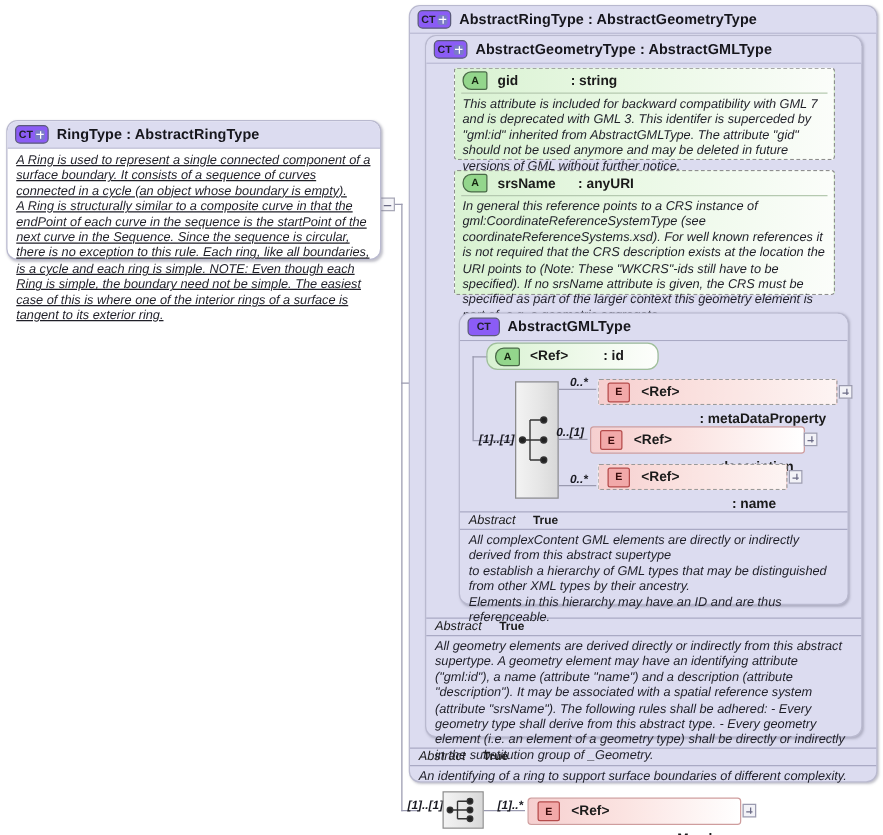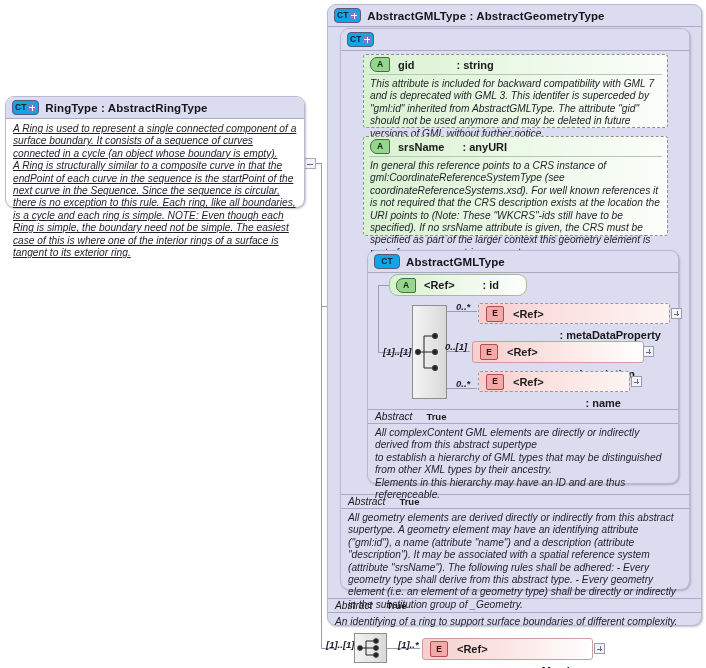--- a/index.html
+++ b/index.html
@@ -35,21 +35,21 @@
   .cthead .title{
     font-weight:bold;font-size:11.5px;color:#16161c;
     margin-left:6px;letter-spacing:.1px;white-space:nowrap;
   }
 
   
   .icon-ct{
     display:inline-flex;align-items:center;justify-content:center;
     height:13px;min-width:20px;padding:0 2px;
     border:1px solid #5a5a7a;border-radius:4px;
-    background:#0ea5e9;
+    background:#8b5cf6;
     font-size:8.5px;font-weight:bold;color:#20202c;
     line-height:1;
   }
   .icon-ct .plus{
     display:inline-block;width:8px;height:8px;margin-left:2px;
     border-radius:2px;background:#7a7ac8;position:relative;
   }
   .icon-ct .plus:before,.icon-ct .plus:after{
     content:"";position:absolute;background:#fff;
   }
@@ -169,38 +169,39 @@
   <div class="docs" style="white-space:pre-line;text-decoration:underline;">A Ring is used to represent a single connected component of a surface boundary. It consists of a sequence of curves connected in a cycle (an object whose boundary is empty).
 A Ring is structurally similar to a composite curve in that the endPoint of each curve in the sequence is the startPoint of the next curve in the Sequence. Since the sequence is circular, there is no exception to this rule. Each ring, like all boundaries, is a cycle and each ring is simple. NOTE: Even though each Ring is simple, the boundary need not be simple. The easiest case of this is where one of the interior rings of a surface is tangent to its exterior ring.</div>
 </div>
 
 <div class="ctbox lav" style="left:327px;top:4px;width:375px;height:622px;">
   <div class="cthead">
     <span class="icon-ct">
       <span>CT</span>
         <span class="plus"></span>
     </span>
-    <span class="title">AbstractGMLType : AbstractGeometryType</span>
+    <span class="title">AbstractRingType : AbstractGeometryType</span>
   </div>
 </div>
 
 <div style="position:absolute;left:328px;top:598px;width:373px;">
   <div class="abstractrow">
     <span class="k">Abstract</span>
     <span class="v">True</span>
   </div>
   <div class="docs" style="padding-top:3px;">An identifying of a ring to support surface boundaries of different complexity.</div>
 </div>
 
 <div class="ctbox lav2" style="left:340px;top:28px;width:350px;height:562px;">
   <div class="cthead">
     <span class="icon-ct">
       <span>CT</span>
         <span class="plus"></span>
     </span>
+    <span class="title">AbstractGeometryType : AbstractGMLType</span>
   </div>
 </div>
 
 <div style="position:absolute;left:341px;top:494px;width:348px;">
   <div class="abstractrow">
     <span class="k">Abstract</span>
     <span class="v">True</span>
   </div>
   <div class="docs" style="padding-top:3px;">All geometry elements are derived directly or indirectly from this abstract supertype. A geometry element may have an identifying attribute ("gml:id"), a name (attribute "name") and a description (attribute "description"). It may be associated with a spatial reference system (attribute "srsName"). The following rules shall be adhered: - Every geometry type shall derive from this abstract type. - Every geometry element (i.e. an element of a geometry type) shall be directly or indirectly in the substitution group of _Geometry.</div>
 </div>

